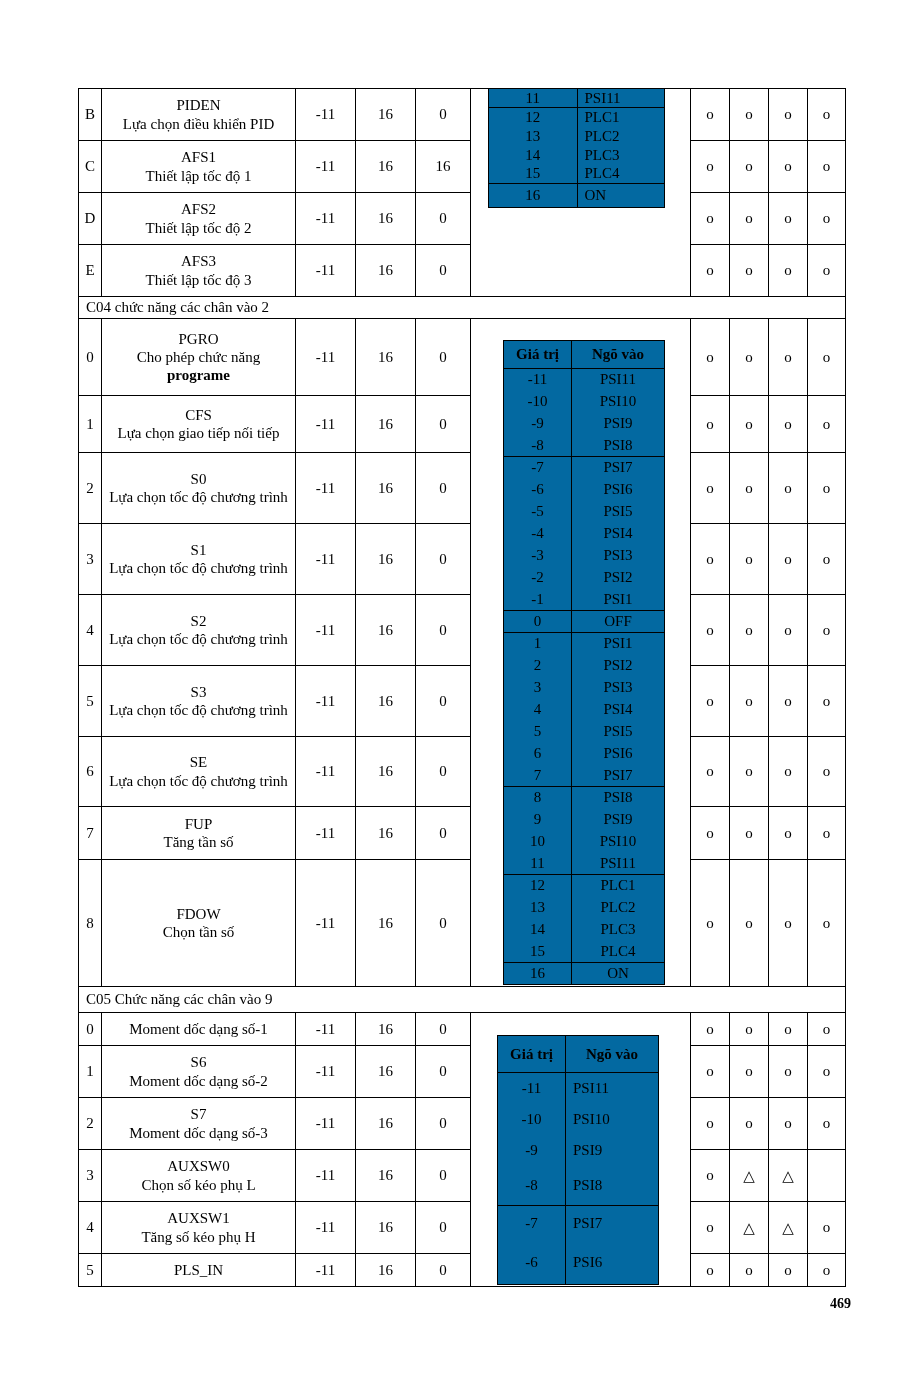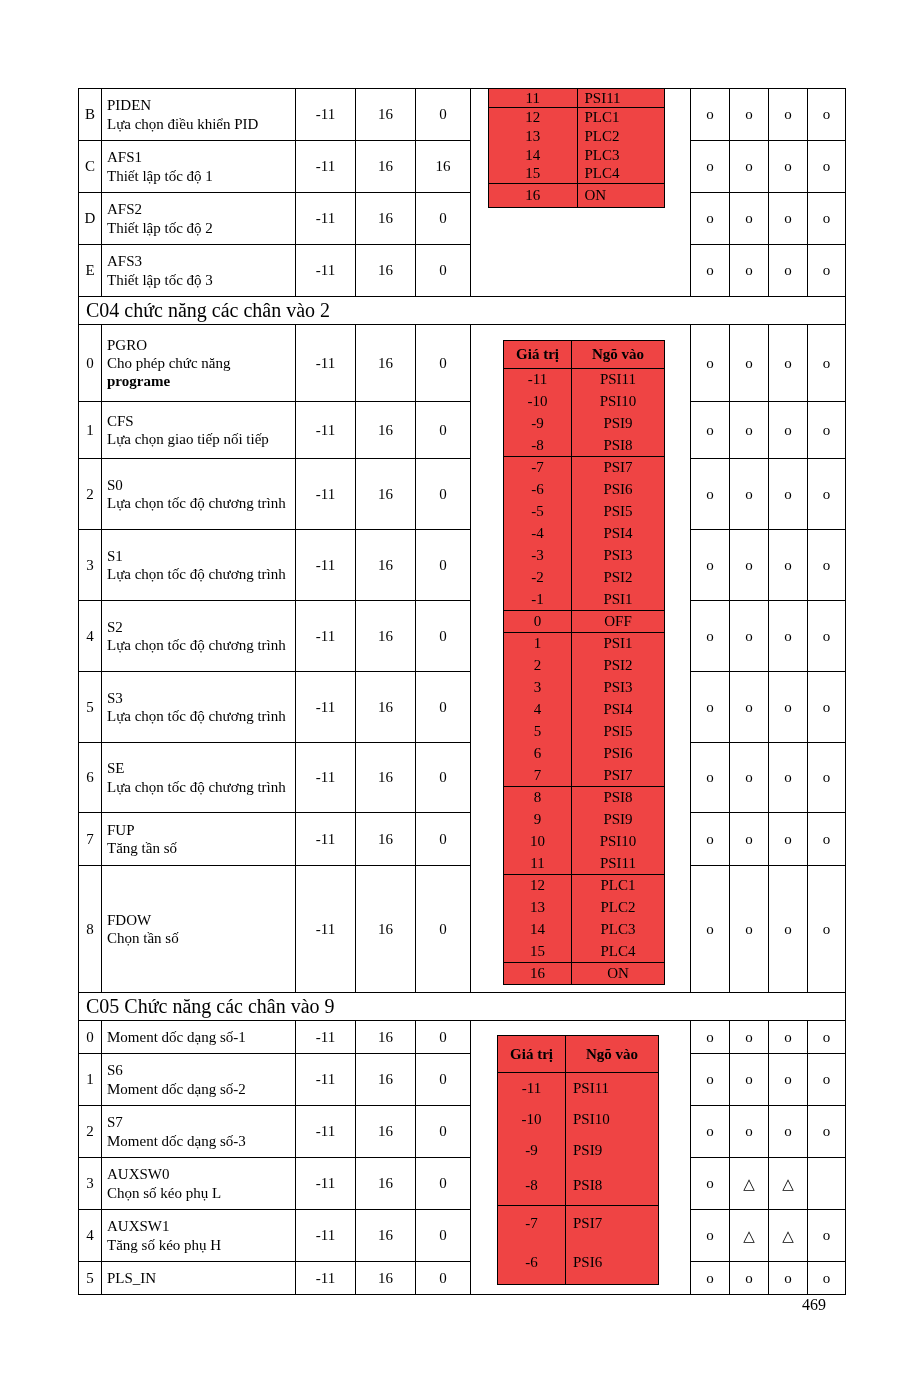--- a/index.html
+++ b/index.html
@@ -6,29 +6,29 @@
   body{width:916px;height:1388px;position:relative;background:#ffffff;color:#000;
        font-family:"Liberation Serif","DejaVu Serif",serif;}
   .page{position:absolute;inset:0;background:#fff;}
 
   table{border-collapse:collapse;table-layout:fixed;}
 
   
   .main{position:absolute;left:78px;top:88px;width:767px;}
   .main td{border:1px solid #000;font-size:15px;vertical-align:middle;padding:0;overflow:hidden;}
   .main td.id{text-align:center;}
-  .main td.name{padding:2px 5px;line-height:1.22;}
+  .main td.name{padding:2px 5px;line-height:1.22;text-align:center;}
   .main td.name .code{white-space:nowrap;}
   .main td.val{text-align:center;}
   .main td.mark{text-align:center;font-family:"Liberation Serif","DejaVu Sans",serif;font-size:15px;}
-  .main tr.sec td{padding:2px 7px;text-align:left;font-size:20px;}
+  .main tr.sec td{padding:2px 7px;text-align:left;font-size:15px;}
   .main td.mid{background:#fff;}
 
   
-  .sub{position:absolute;border:1px solid #000;background:#ef4444;}
+  .sub{position:absolute;border:1px solid #000;background:#0369a1;}
   .sub td{font-size:15px;text-align:center;vertical-align:middle;padding:0;}
   .sub td:first-child{border-right:1px solid #000;}
   .sub tr.bb td{border-bottom:1px solid #000;}
   .sub td.left{text-align:left;padding-left:7px;}
   .sub tr.hdr td{font-weight:bold;margin-top:25px;}
 
   .sub-s1{left:488px;top:88px;width:177px;}
   .sub-s1 tr{height:19px;}
   .sub-s1 tr:last-child{height:24px;}
 
@@ -36,21 +36,21 @@
   .sub-c04 tr{height:22px;}
   .sub-c04 tr.hdr{height:28px;}
 
   .sub-c05{left:497px;top:1035px;width:161px;}
   .sub-c05 tr{height:31px;}
   .sub-c05 tr.hdr{height:37px;}
   .sub-c05 tr.rm8{height:40px;}
   .sub-c05 tr.rm7{height:35px;}
   .sub-c05 tr.rm6{height:44px;}
 
-  .pagenum{position:absolute;left:802px;top:1296px;font-weight:normal;font-size:16px;}
+  .pagenum{position:absolute;left:830px;top:1296px;font-weight:bold;font-size:14px;}
 </style>
 </head>
 <body>
 
 <div class="page">
 
   <table class="main">
     <colgroup>
       <col style="width:23px">
         <col style="width:194px">

